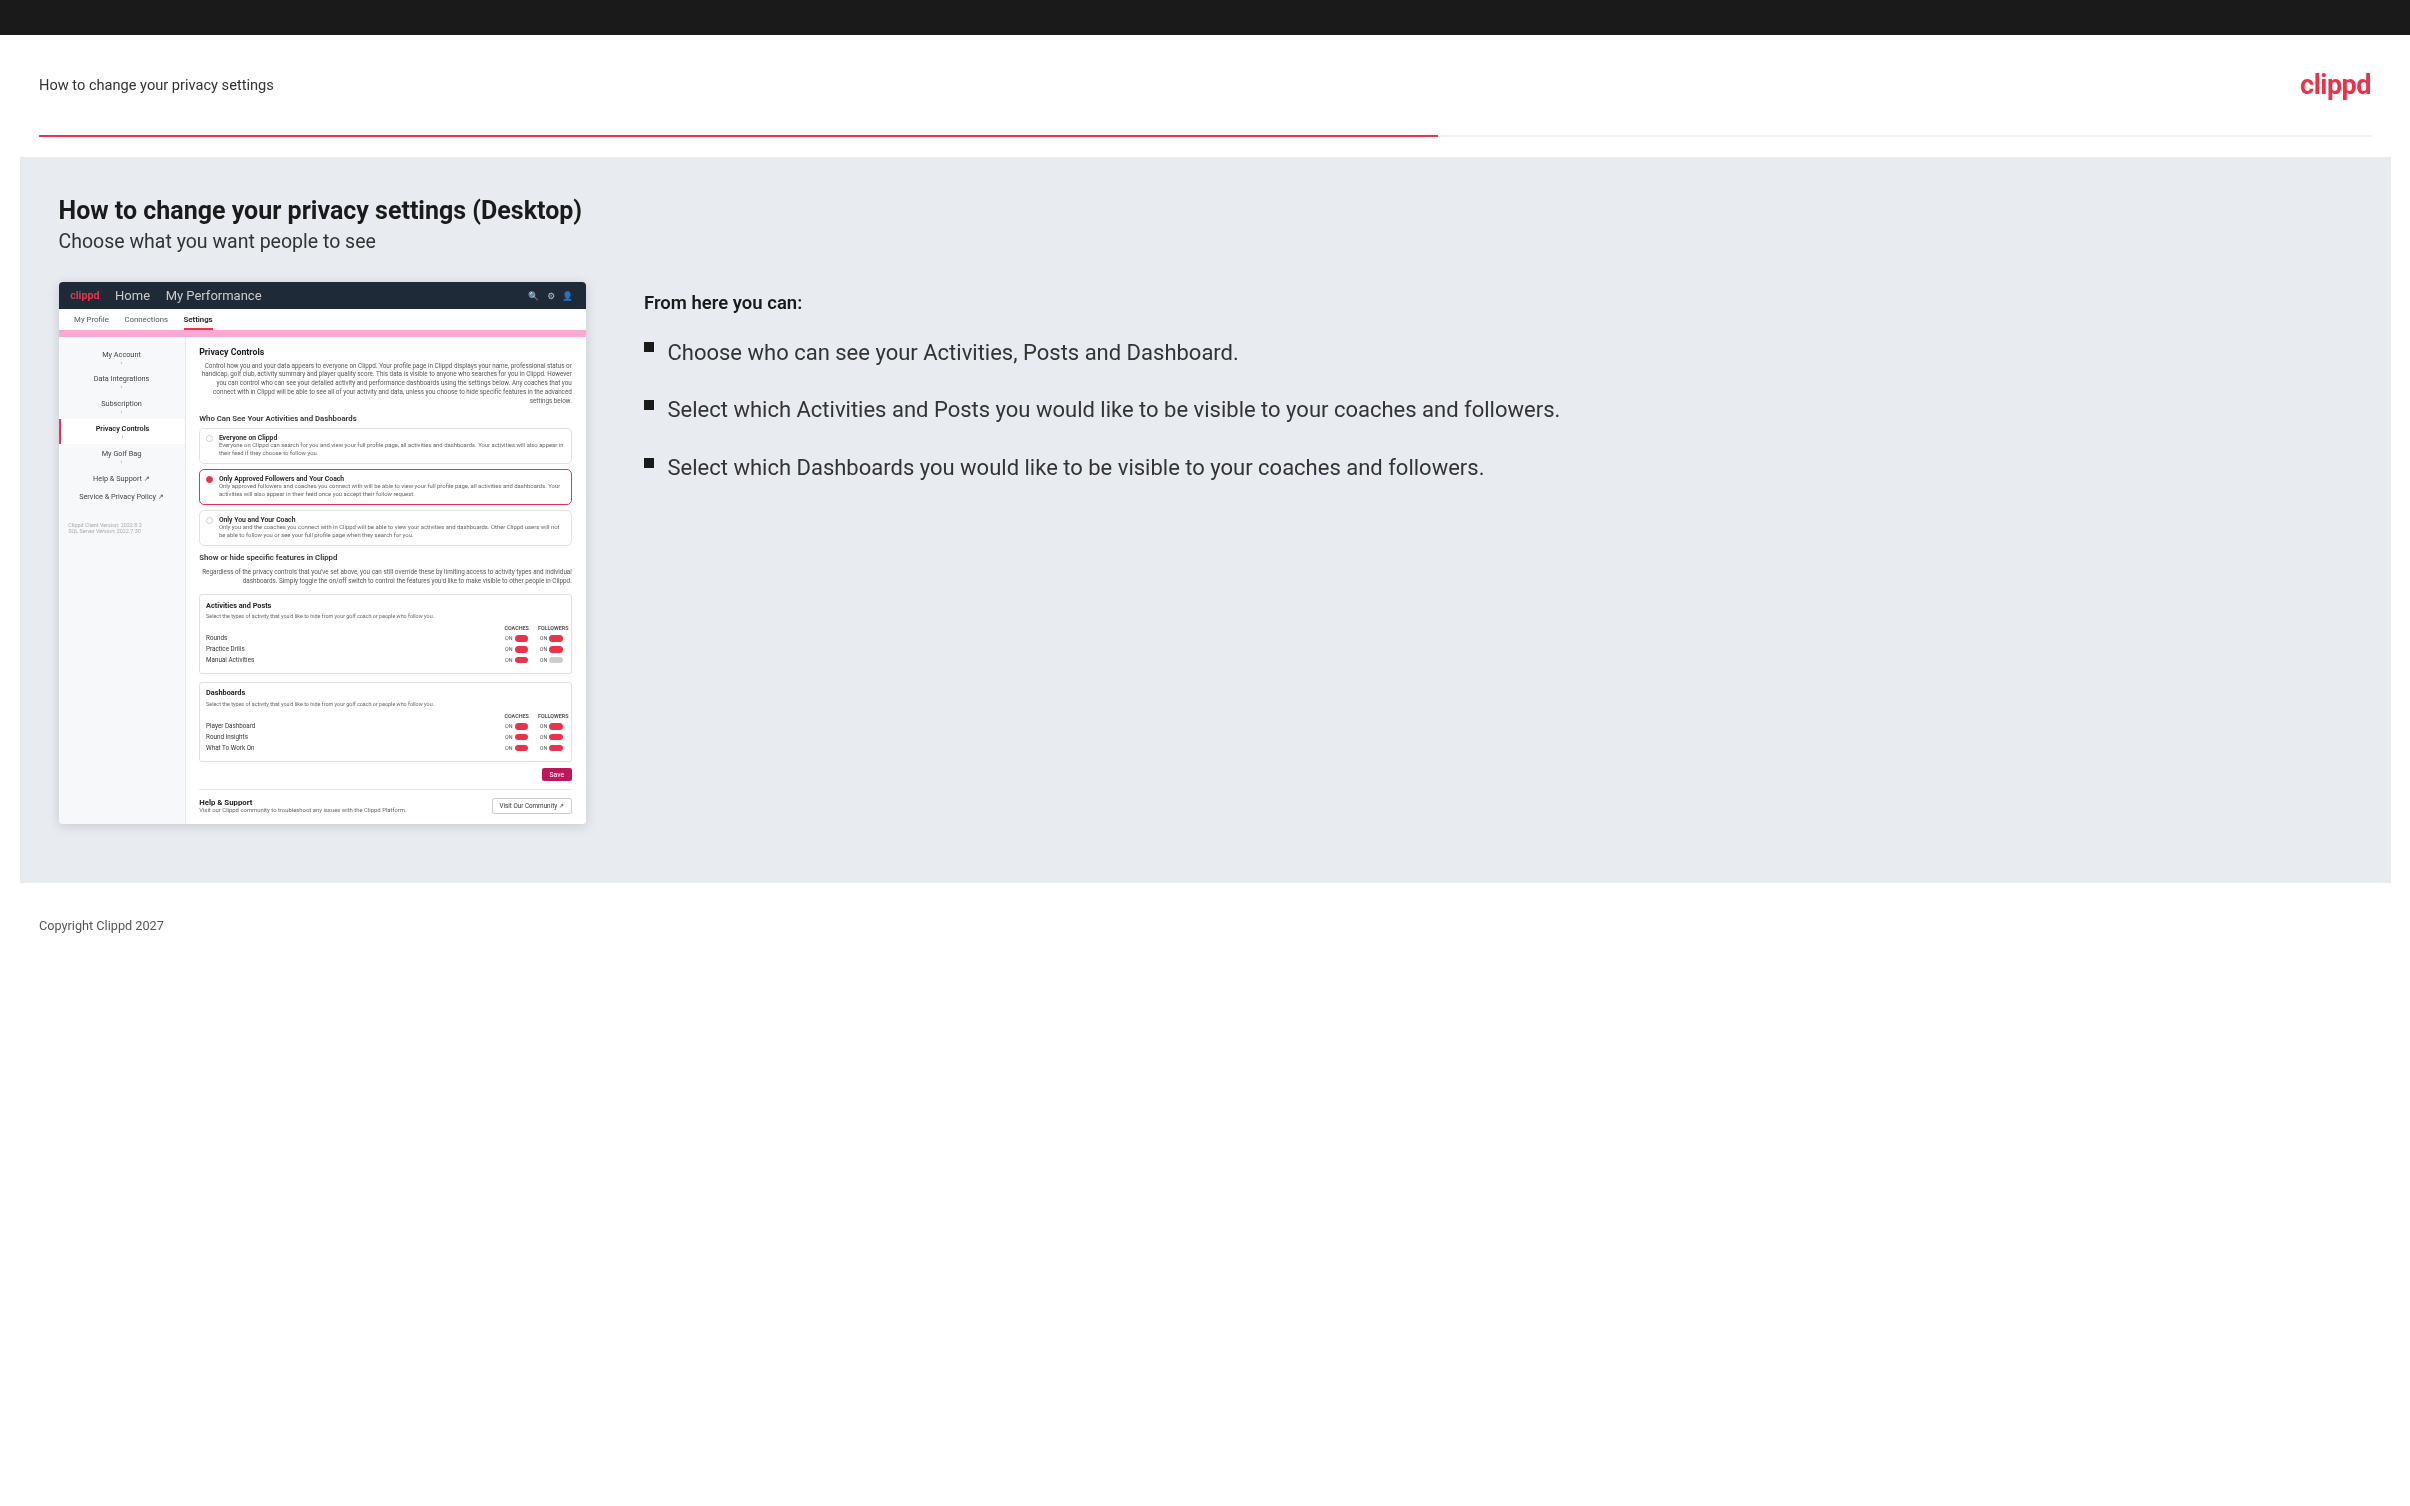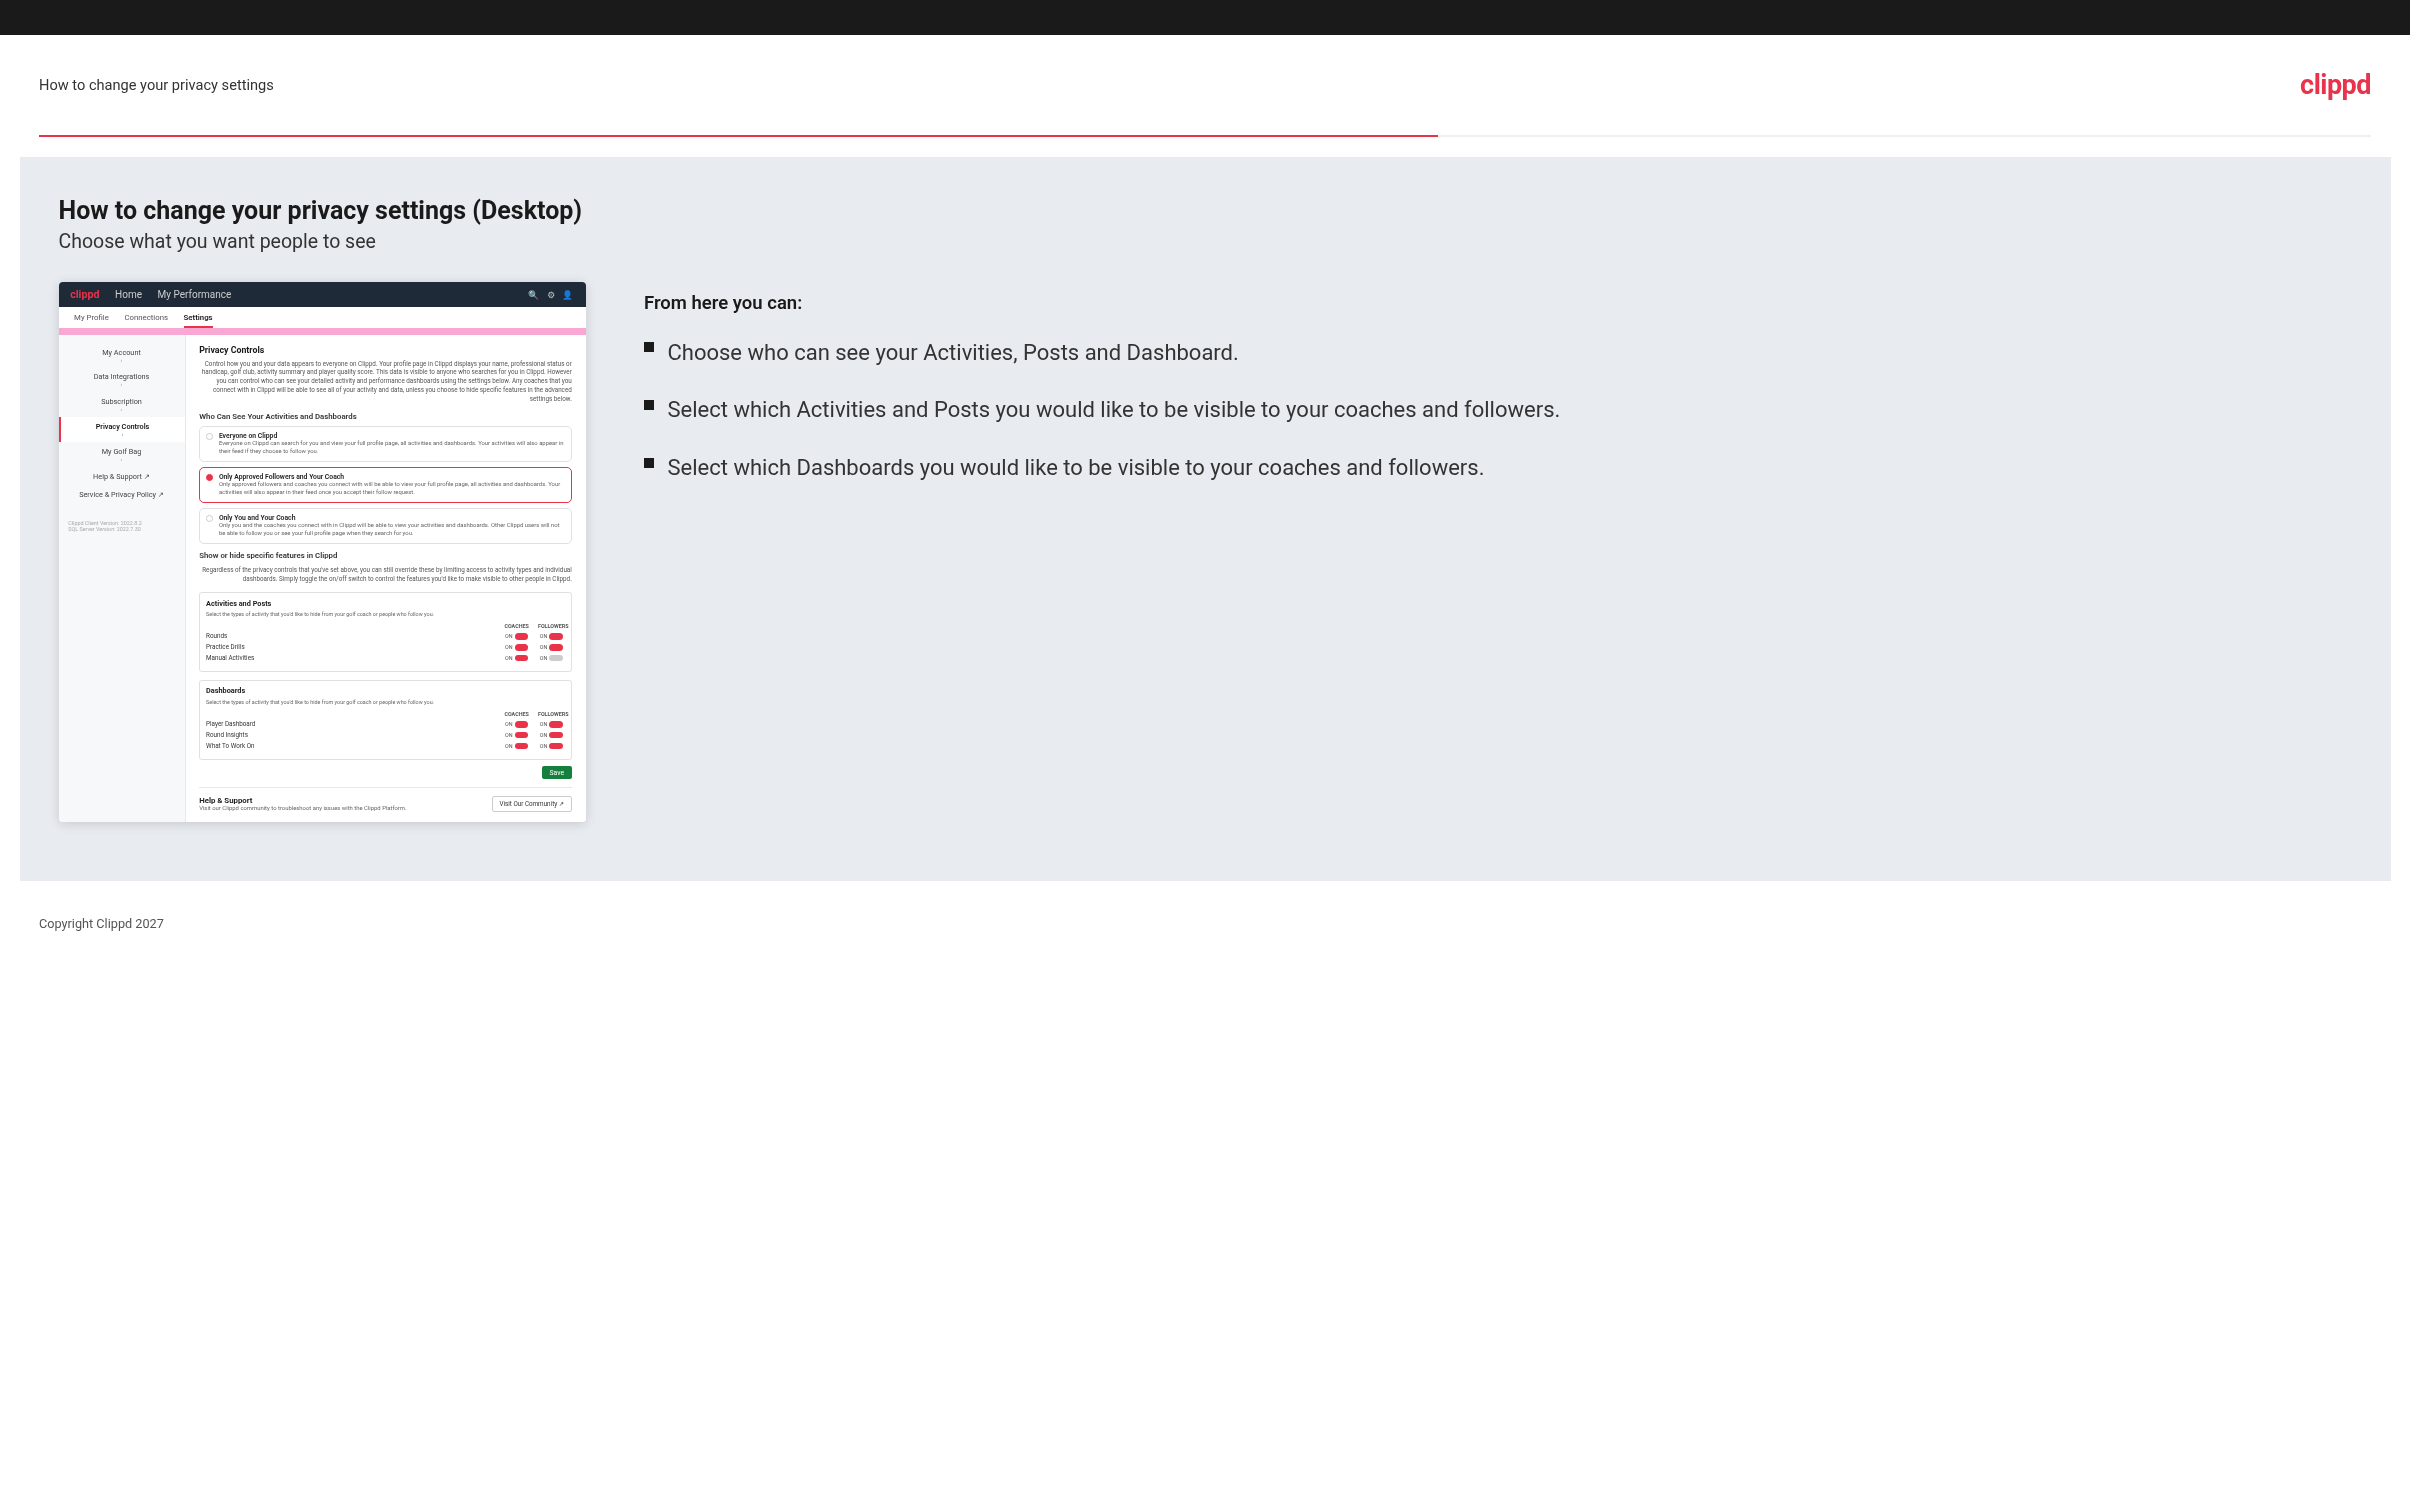--- a/index.html
+++ b/index.html
@@ -88,21 +88,21 @@
       padding: 5.9px 11.7px;
       gap: 15.6px;
     }
     .mockup-logo {
       color: #e8334a;
       font-weight: 700;
       font-size: 10.7px;
     }
     .mockup-nav-item {
       color: #ccc;
-      font-size: 10px;
+      font-size: 13px;
     }
     .mockup-nav-icons {
       margin-left: auto;
       display: flex;
       gap: 7.8px;
       color: #ccc;
       font-size: 8.8px;
     }
 
     
@@ -304,21 +304,21 @@
       background: #ccc;
     }
 
     
     .mockup-save-row {
       display: flex;
       justify-content: flex-end;
       margin-top: 5.9px;
     }
     .mockup-save-btn {
-      background: #15803d;
+      background: #be185d;
       color: #fff;
       font-size: 6.8px;
       padding: 2.9px 7.8px;
       border-radius: 2px;
     }
 
     
     .mockup-help-section {
       border-top: 1px solid #e8e8e8;
       padding-top: 7.8px;

